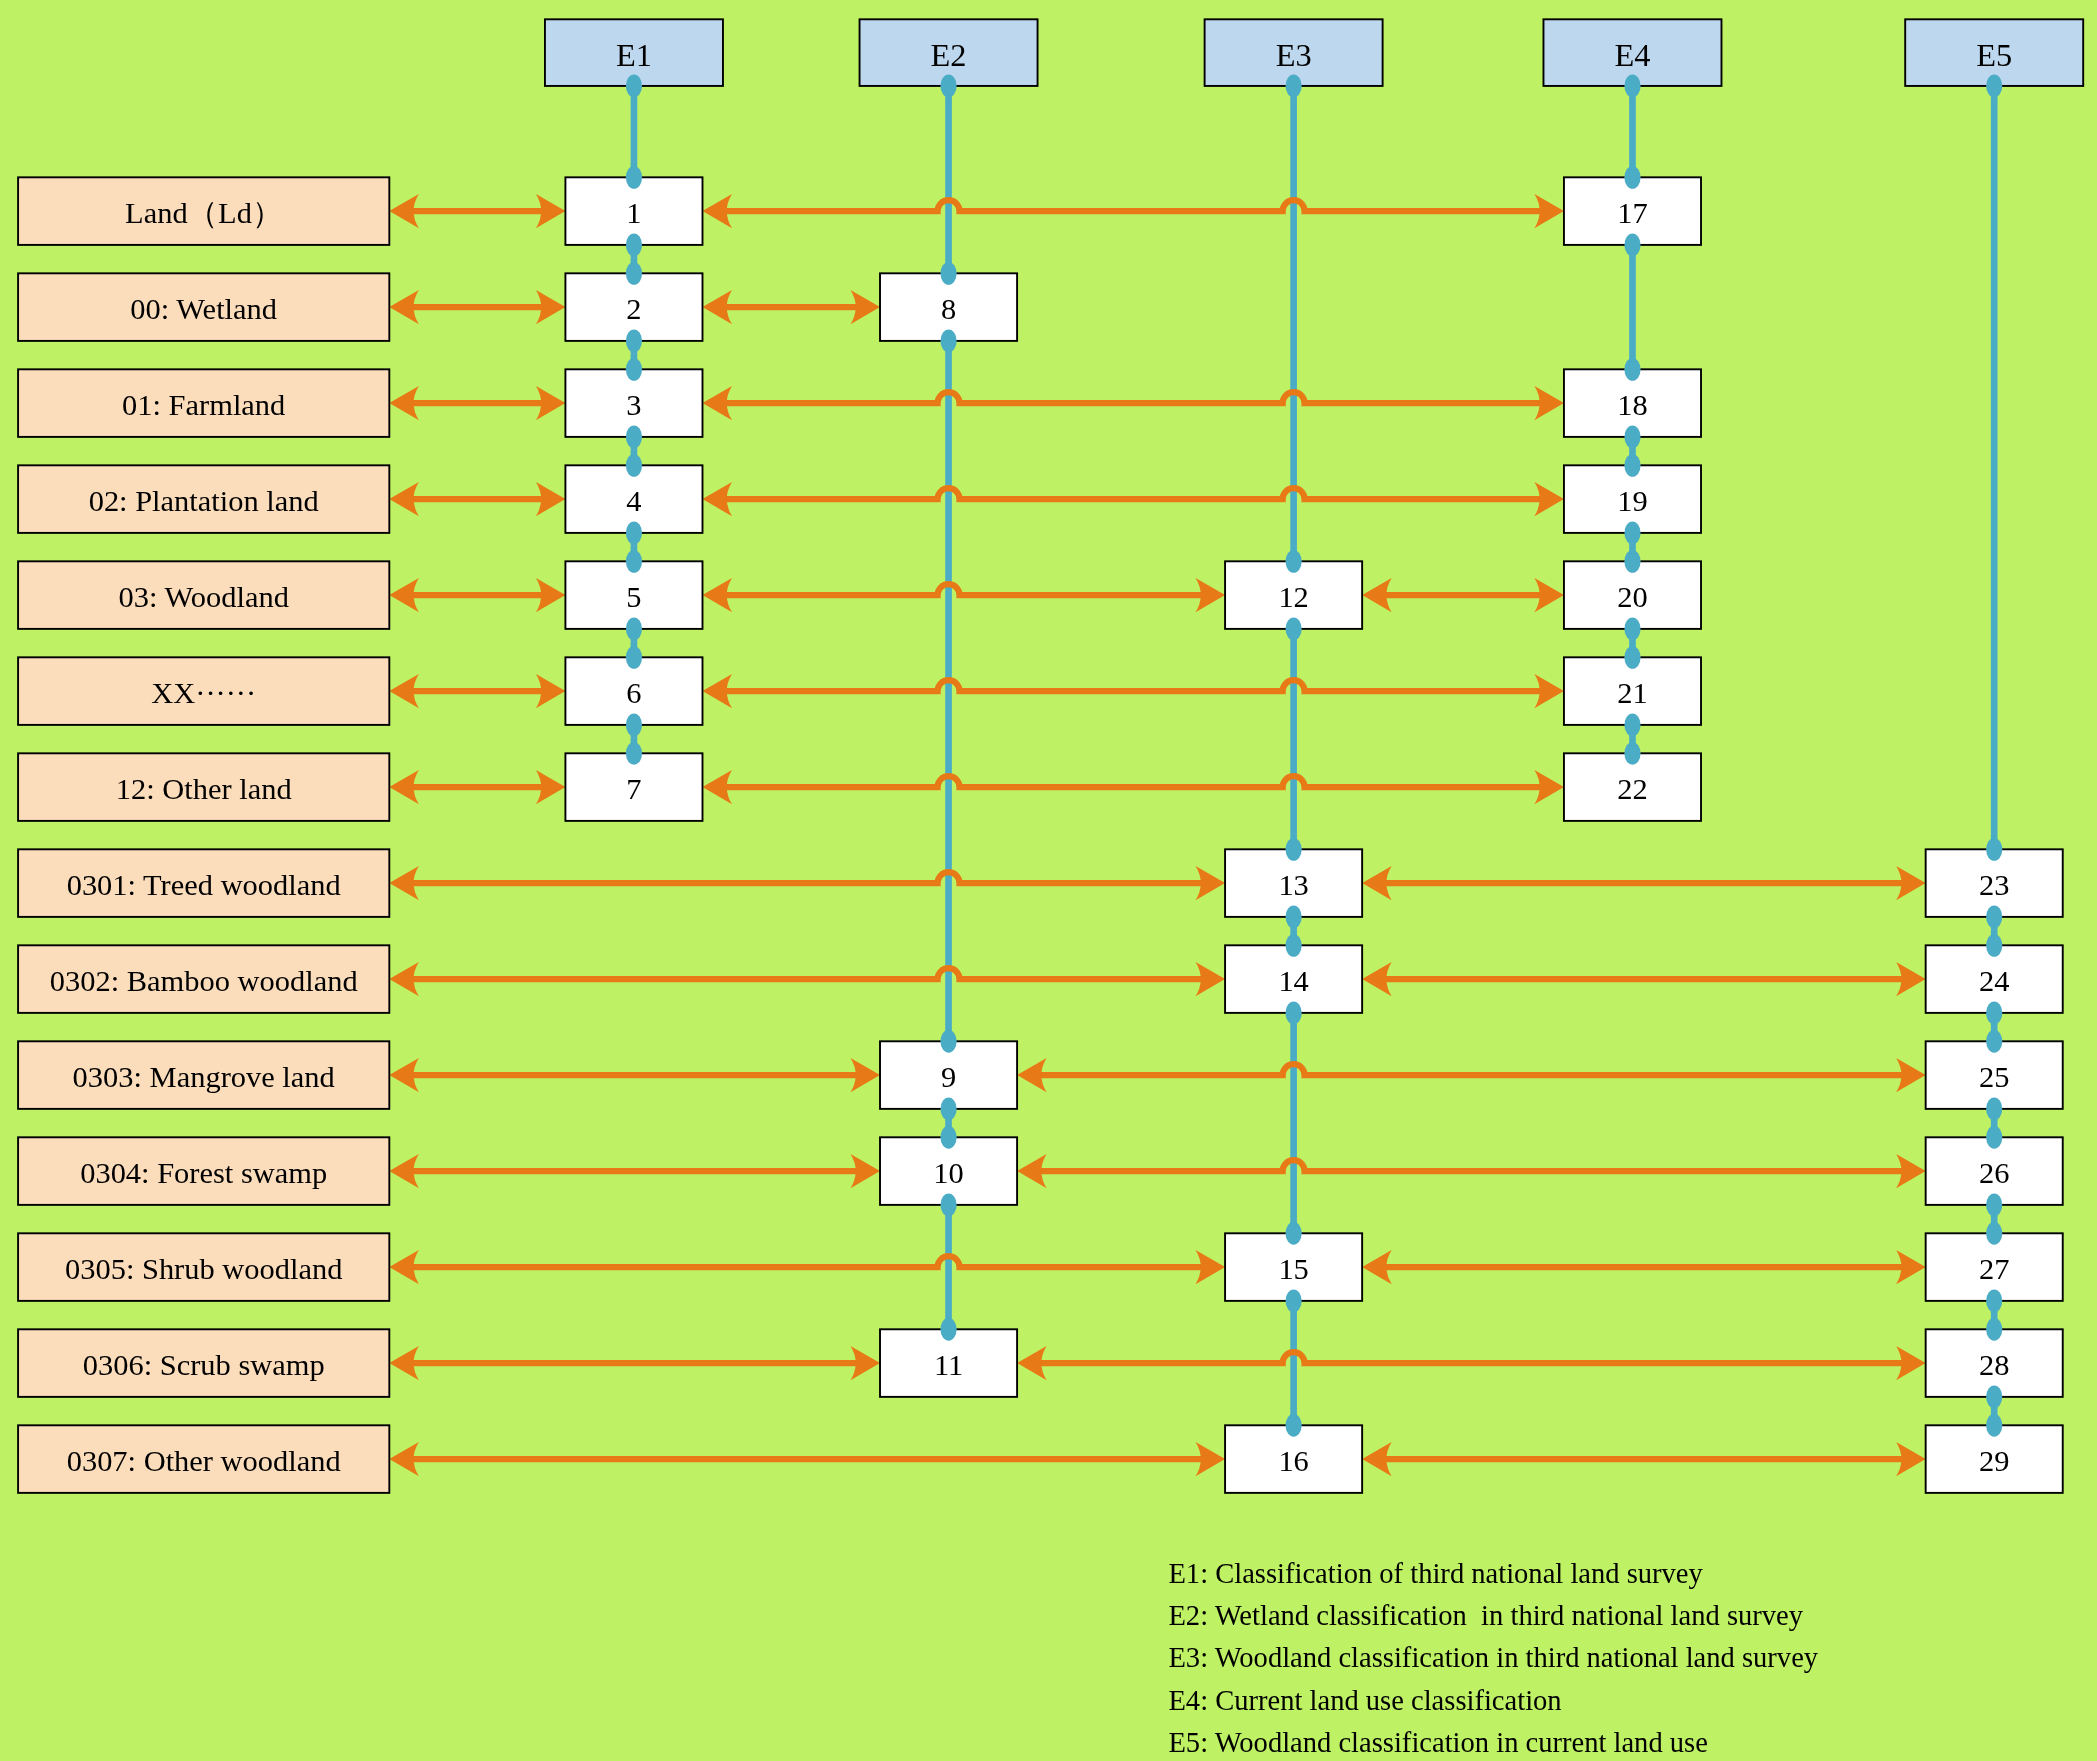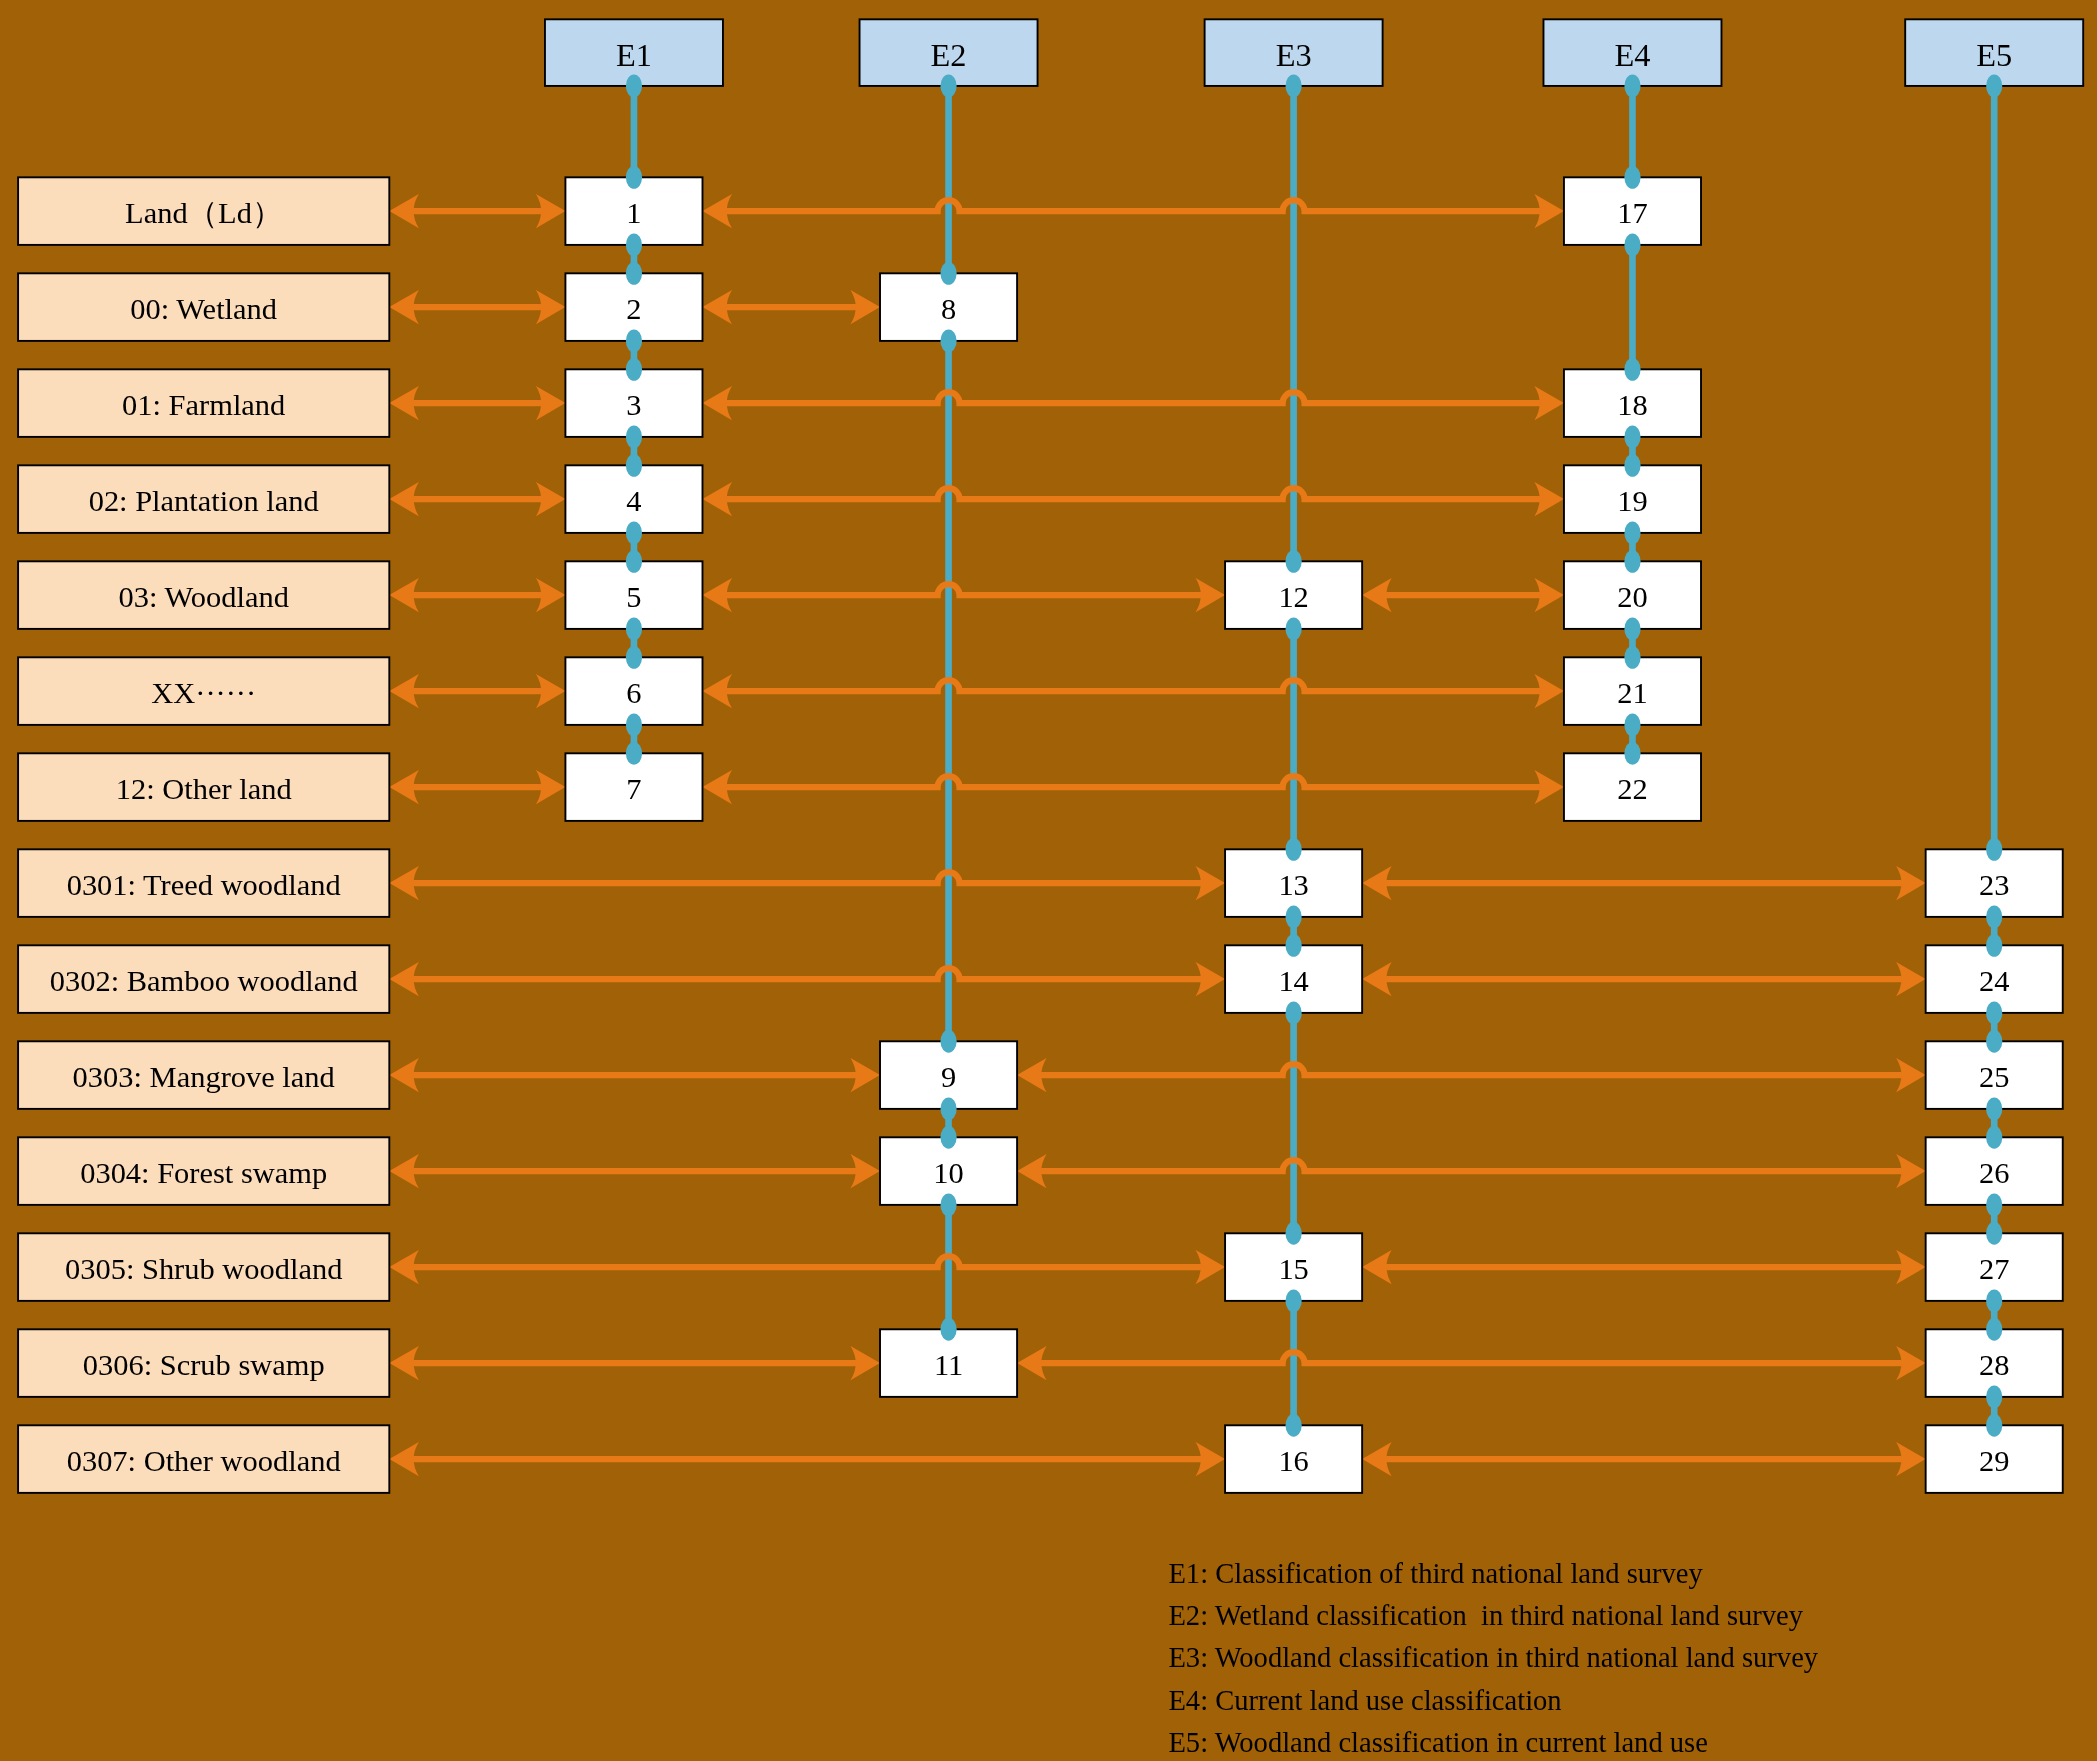--- a/index.html
+++ b/index.html
@@ -1,16 +1,16 @@
 <!DOCTYPE html>
 <html style="font-size:7.6px"><head>
 <meta charset="utf-8">
 <style>
   html, body { margin: 0; padding: 0; background: #ffffff; }
-  #page { position: relative; width: 2097px; height: 1762px; background: #a16207; overflow: hidden; }
+  #page { position: relative; width: 2097px; height: 1762px; background: #bef264; overflow: hidden; }
   svg text { font-family: "Liberation Serif", "DejaVu Serif", serif; fill: #000; }
 </style>
 </head>
 <body>
 
 <div id="page">
   <svg id="diagram" width="2097" height="1762" viewBox="0 0 4406 3701" xmlns="http://www.w3.org/2000/svg">
       <line x1="1332" y1="180" x2="1332" y2="372" stroke="#4BACC6" stroke-width="14"></line>
       <line x1="1332" y1="514" x2="1332" y2="573.7" stroke="#4BACC6" stroke-width="14"></line>
       <line x1="1332" y1="715.7" x2="1332" y2="775.4" stroke="#4BACC6" stroke-width="14"></line>

